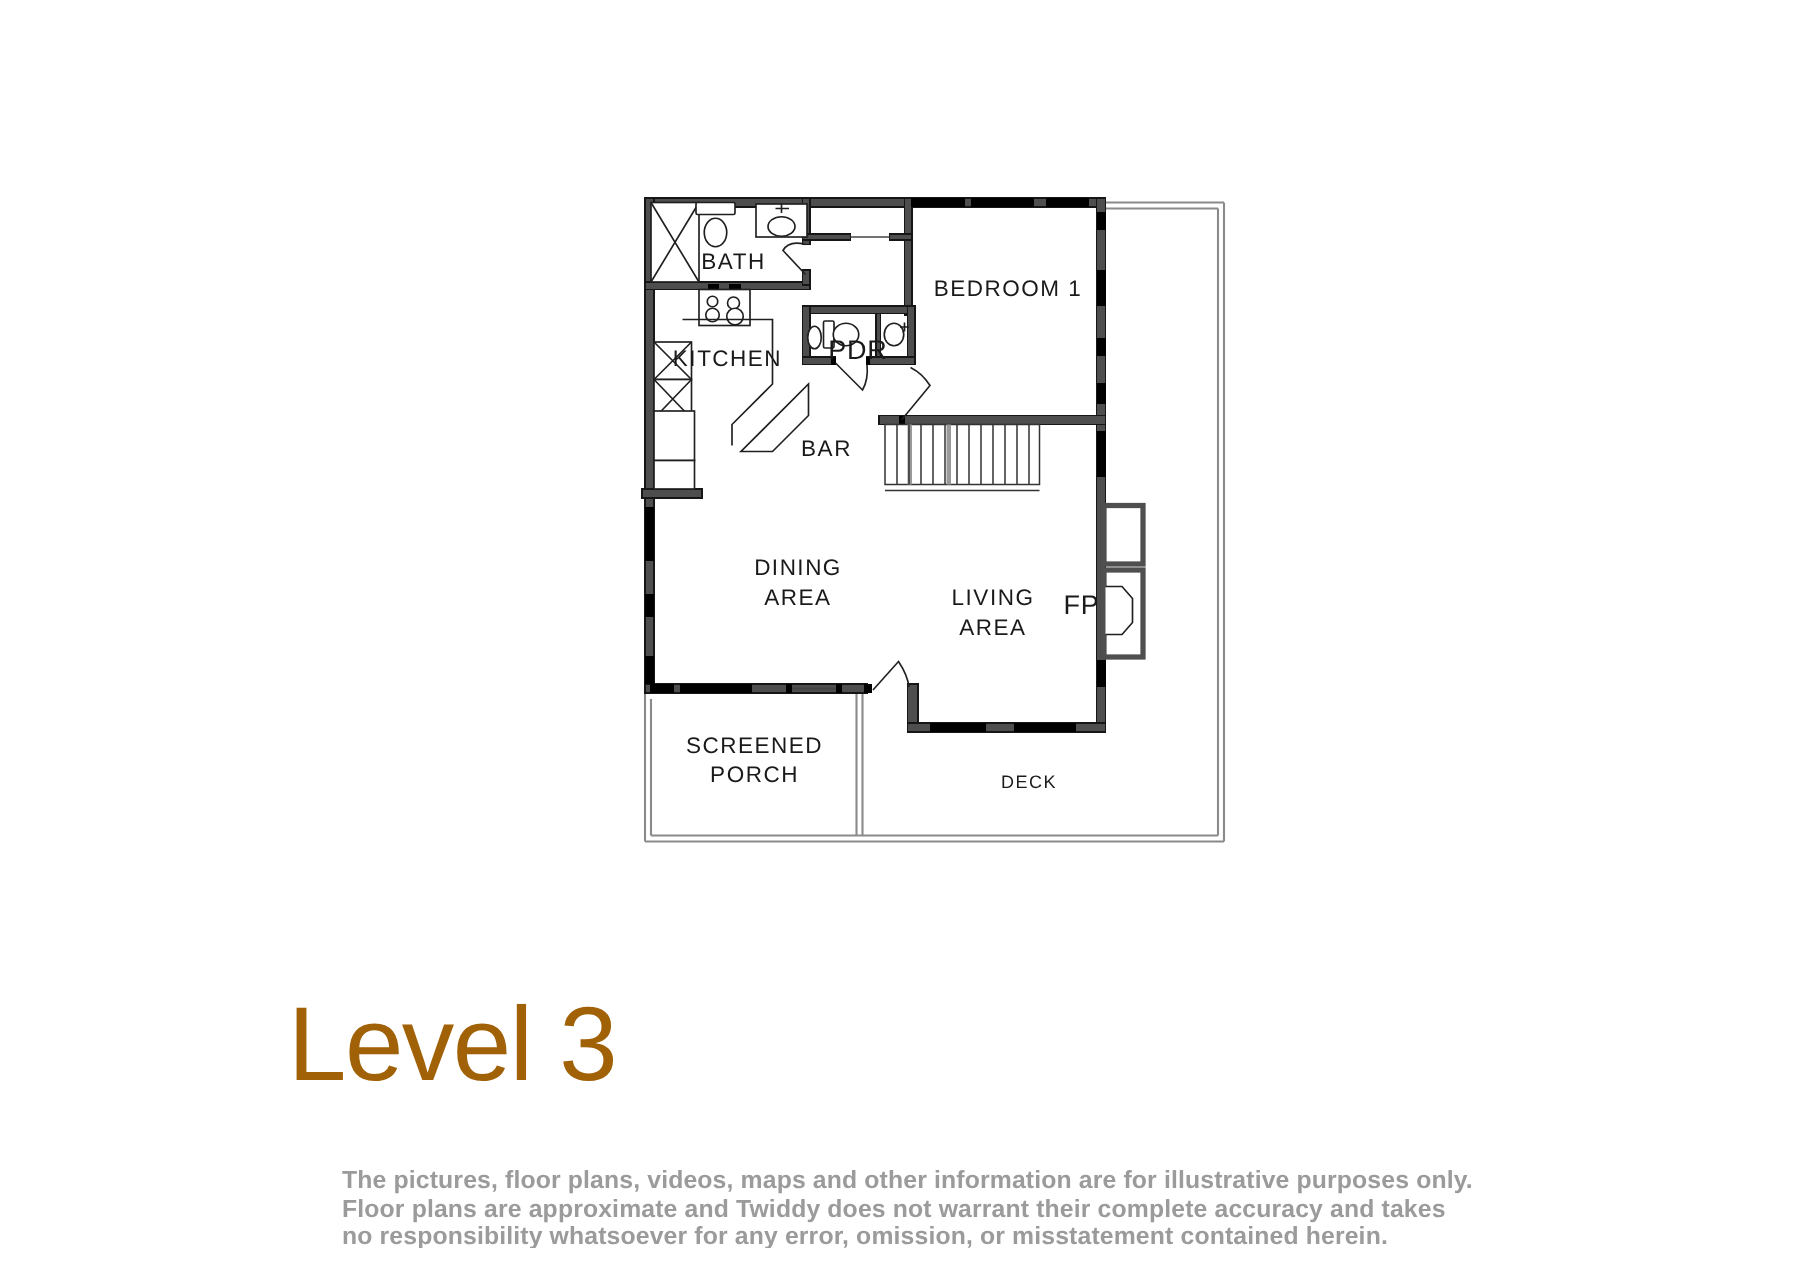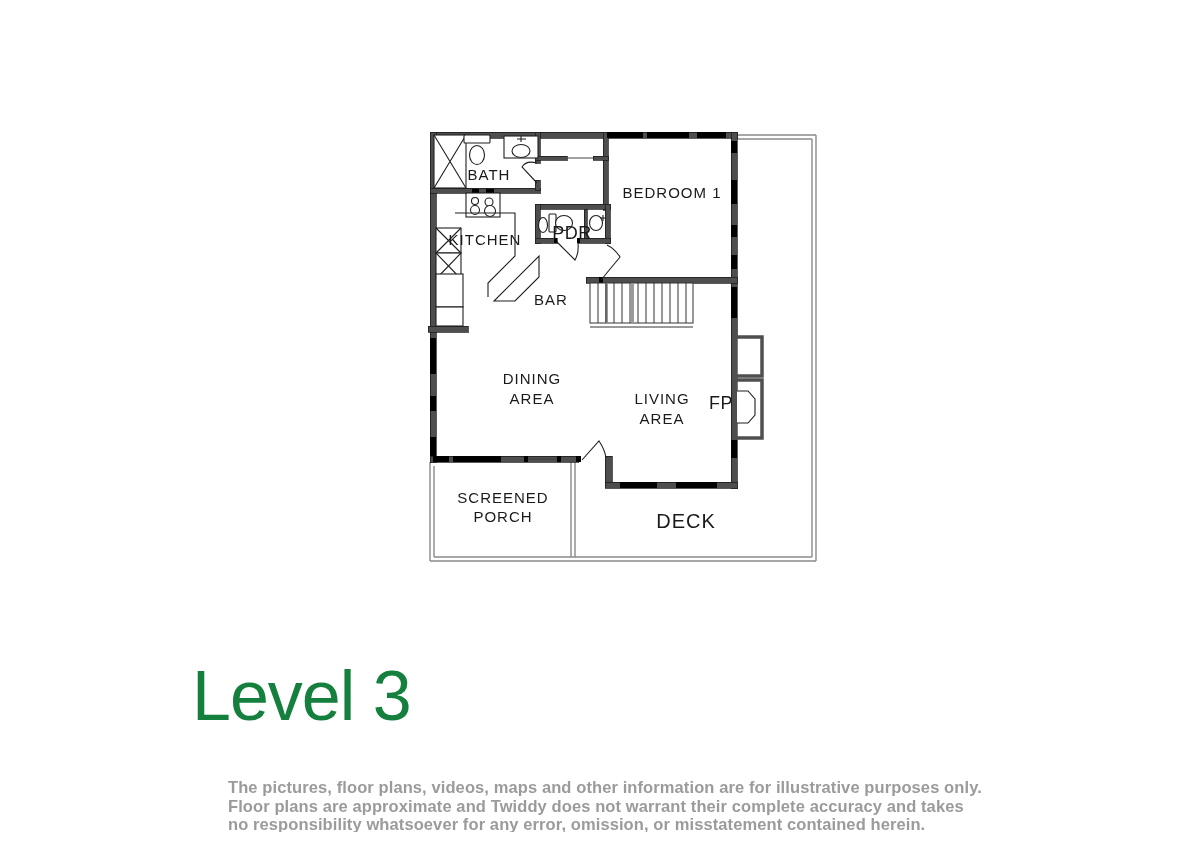--- a/index.html
+++ b/index.html
@@ -12,21 +12,21 @@
   .room-label{
     position:absolute;transform:translate(-50%,-50%);
     white-space:pre-line;text-align:center;
     font-size:15px;line-height:20px;letter-spacing:1px;
     color:var(--text,#1a1a1a);
   }
   .room-label.small{font-size:18px;letter-spacing:.5px;}
   
   .level-title{
     position:absolute;left:192px;top:661px;height:70px;line-height:70px;
-    font-size:70px;font-weight:400;letter-spacing:-1px;color:#15803d;
+    font-size:70px;font-weight:400;letter-spacing:-1px;color:#a16207;
     white-space:nowrap;
   }
   
   .disclaimer{
     position:absolute;left:228px;top:778px;width:818px;
     font-size:16.5px;font-weight:bold;line-height:18.5px;
     color:var(--disclaimer,#9b9b9b);letter-spacing:.1px;white-space:nowrap;
   }
   .disclaimer .line-center{text-align:center;}
   
@@ -190,21 +190,21 @@
     <div class="room-label" style="left:485px;top:240px;">KITCHEN</div>
     <div class="room-label small" style="left:572px;top:233px;">PDR</div>
     <div class="room-label" style="left:539px;top:300px;margin-left:12px;">BAR</div>
     <div class="room-label" style="left:532px;top:389px;">DINING
 AREA</div>
     <div class="room-label" style="left:662px;top:409px;">LIVING
 AREA</div>
     <div class="room-label small" style="left:721px;top:403px;">FP</div>
     <div class="room-label" style="left:503px;top:507px;line-height:19px;">SCREENED
 PORCH</div>
-    <div class="room-label" style="left:686px;top:521px;font-size:20px;">DECK</div>
+    <div class="room-label" style="left:686px;top:521px;font-size:12px;">DECK</div>
   </div>
 
   <div class="level-title">Level 3</div>
 
   <div class="disclaimer">
     <div>The pictures, floor plans, videos, maps and other information are for illustrative purposes only.</div>
     <div>Floor plans are approximate and Twiddy does not warrant their complete accuracy and takes</div>
     <div>no responsibility whatsoever for any error, omission, or misstatement contained herein.</div>
   </div>
 

